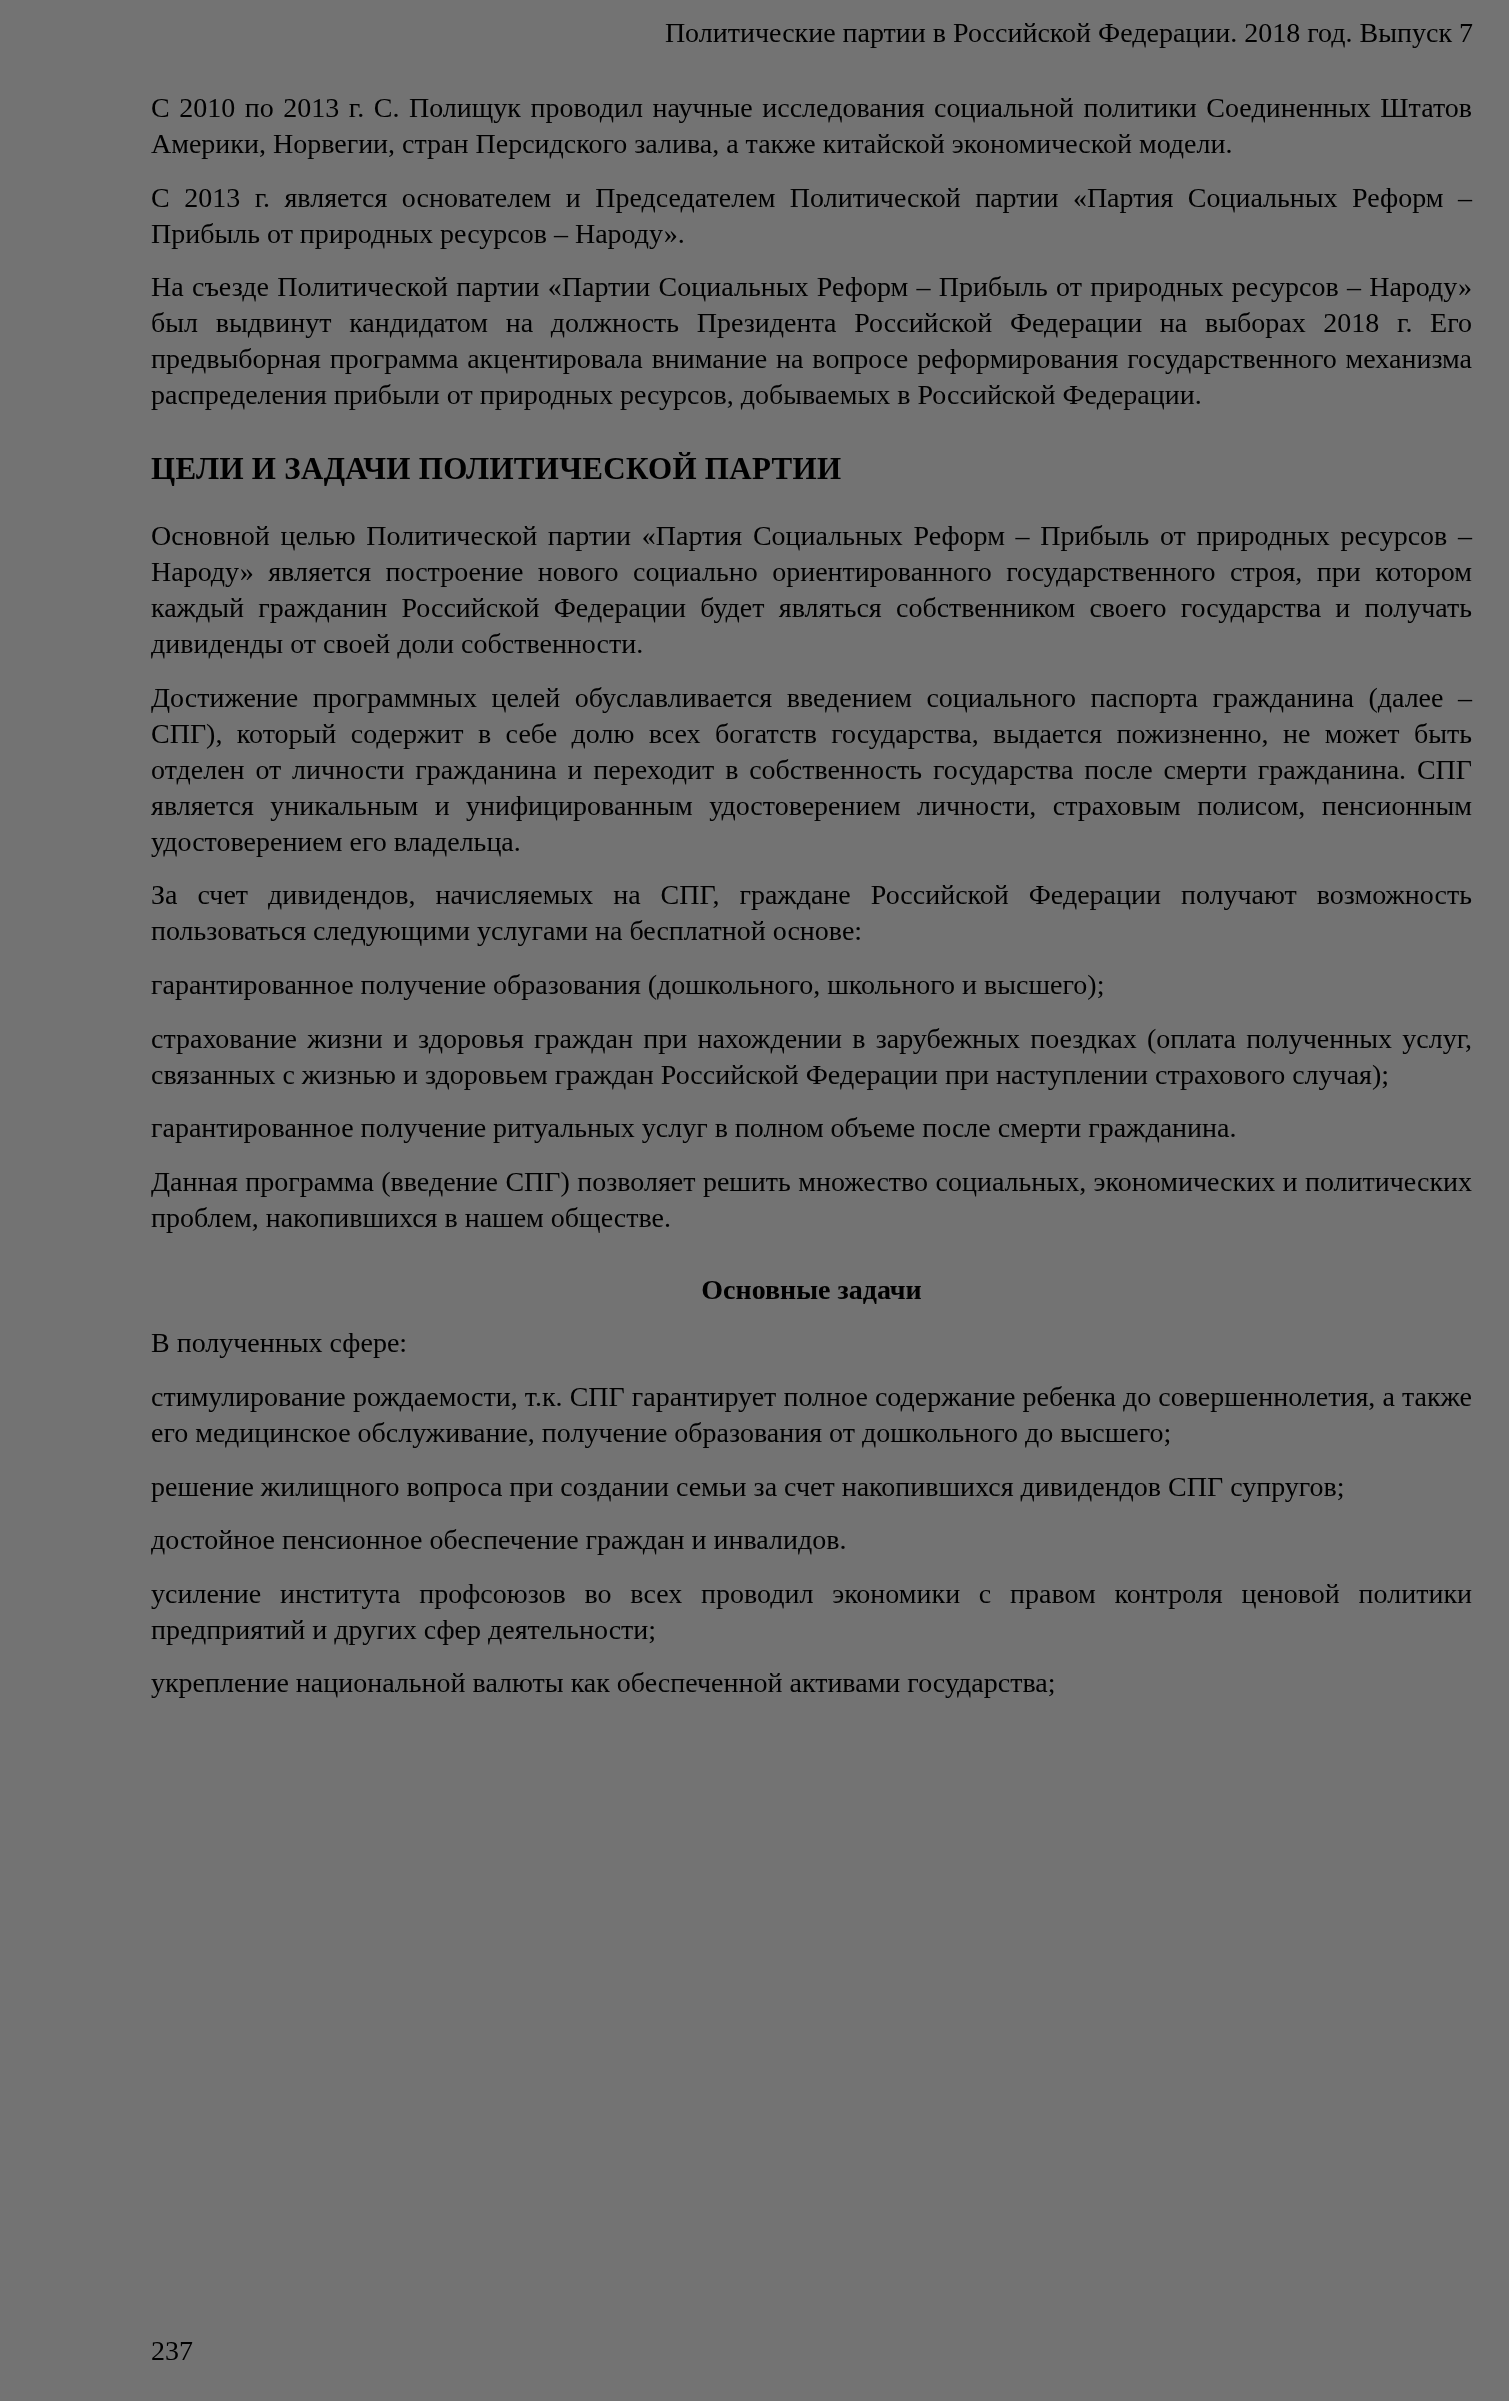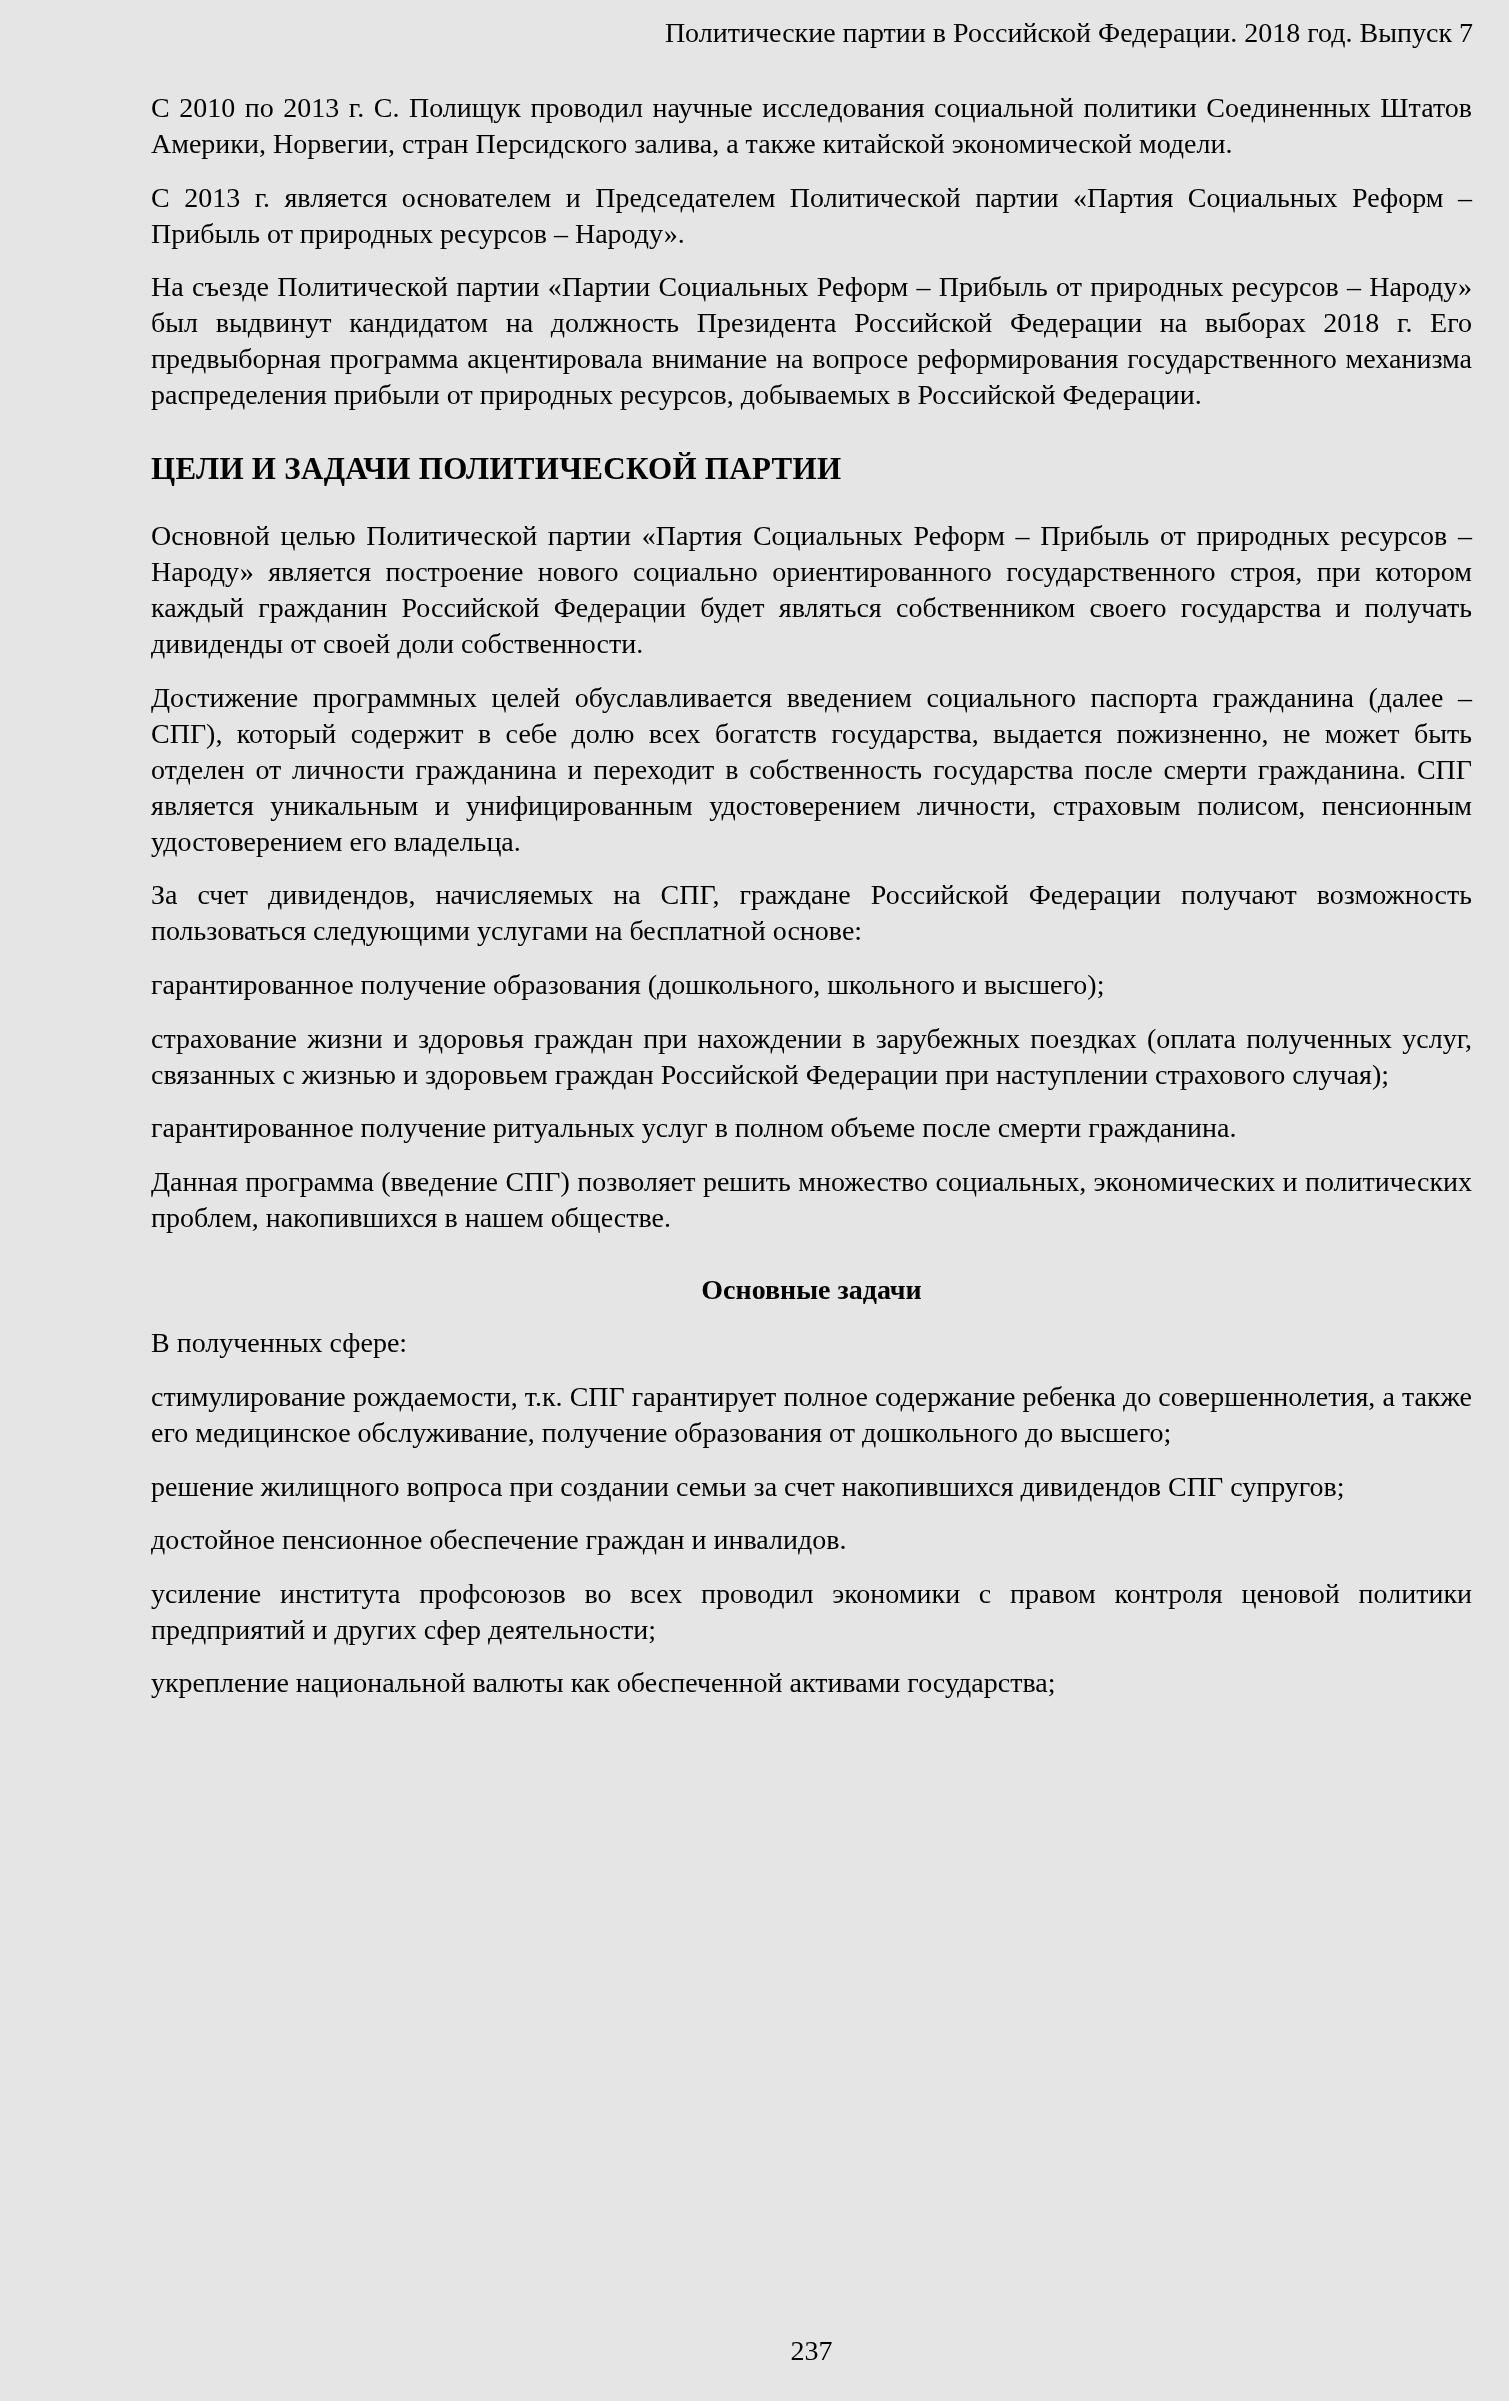--- a/index.html
+++ b/index.html
@@ -4,21 +4,21 @@
 <style>
   html, body {
     margin: 0;
     padding: 0;
     background: #ffffff;
   }
   .page {
     position: relative;
     width: 1509px;
     height: 2401px;
-    background: #e5e5e5;
+    background: #737373;
     color: #000000;
     font-family: "Liberation Serif", "DejaVu Serif", serif;
     overflow: hidden;
   }
   .running-header {
     position: absolute;
     top: 16.3px;
     left: 151px;
     right: 36px;
     text-align: right;
@@ -52,21 +52,20 @@
   .content .bold-label {
     font-weight: 700;
     margin-top: 36px;
     text-align: center;
   }
   .page-number {
     position: absolute;
     top: 2333px;
     left: 151px;
     width: 1321px;
-    text-align: center;
     font-size: 28px;
     line-height: 36px;
   }
 </style>
 </head>
 <body>
 
 <div class="page">
   <div class="running-header">Политические партии в Российской Федерации. 2018 год. Выпуск 7</div>
 

